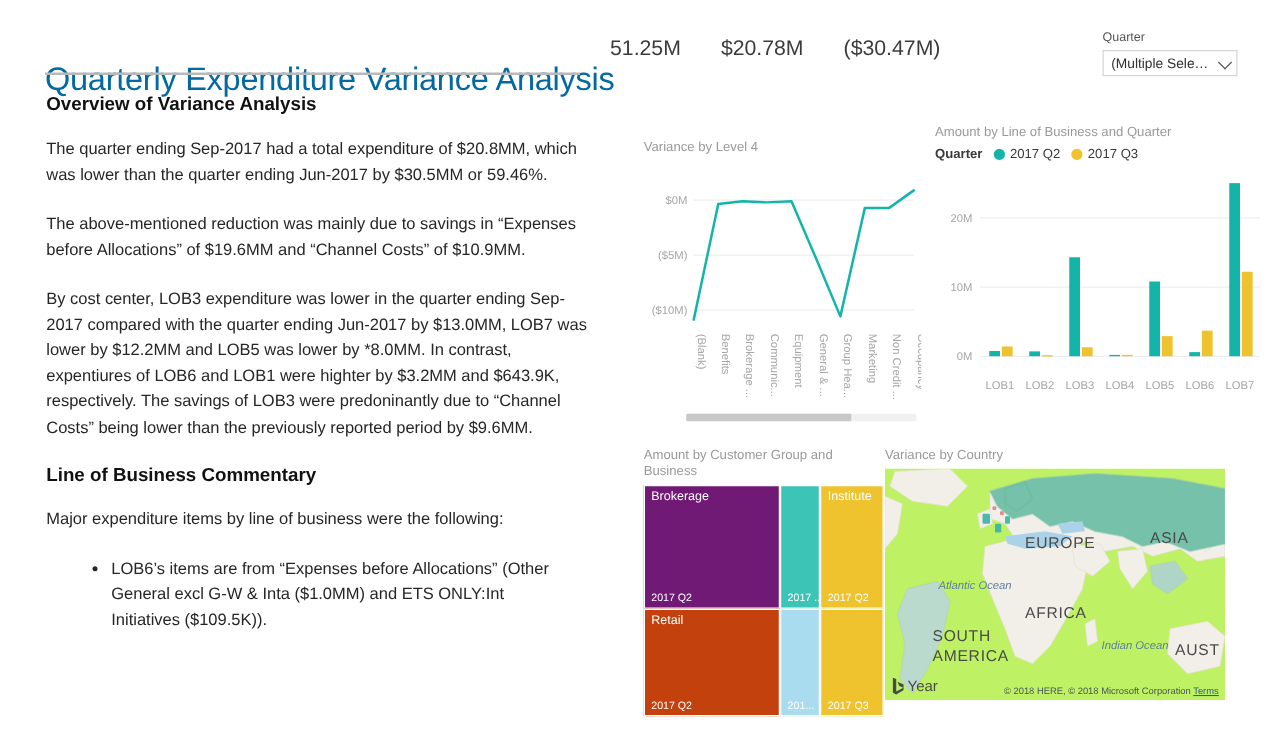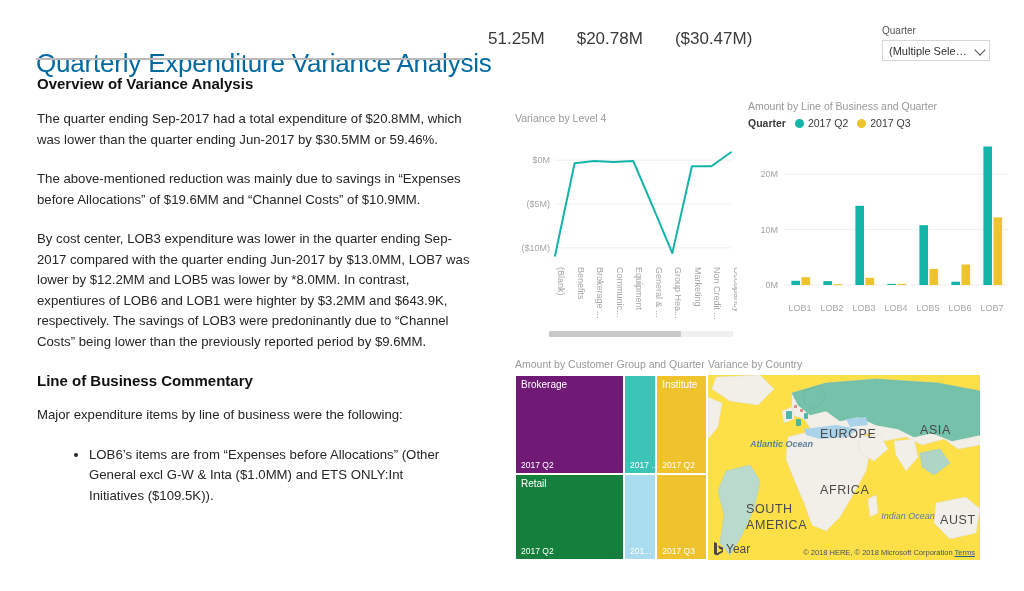--- a/index.html
+++ b/index.html
@@ -248,21 +248,21 @@
     position: absolute;
     left: 708px;
     top: 358px;
     width: 276px;
     height: 205px;
   }
   .map-canvas {
     position: relative;
     width: 272px;
     height: 185px;
-    background: #fde047;
+    background: #bef264;
     overflow: hidden;
   }
   .map-label {
     position: absolute;
     font-size: 12.5px;
     color: #4a4a4a;
     letter-spacing: 0.6px;
     white-space: nowrap;
     pointer-events: none;
   }
@@ -405,34 +405,34 @@
         <rect x="203.4" y="150.7" width="8.6" height="3.3" fill="#14b5a8"></rect>
         <rect x="213.5" y="133.5" width="8.6" height="20.5" fill="#eec32d"></rect>
         <text x="212" y="180" text-anchor="middle" class="axis-label">LOB6</text>
         <rect x="235.4" y="15.5" width="8.6" height="138.5" fill="#14b5a8"></rect>
         <rect x="245.5" y="86.4" width="8.6" height="67.6" fill="#eec32d"></rect>
         <text x="244" y="180" text-anchor="middle" class="axis-label">LOB7</text>
       </svg>
   </div>
 
   <div class="vis-tree">
-    <div class="visual-title">Amount by Customer Group and Quarter</div>
+    <div class="visual-title">Amount by Customer Group and Business</div>
     <div class="tree-canvas" id="tree-canvas">
         <div class="tm" style="left: 0%; top: 0%; width: 56.8%; height: 53.5%; background: #701a75;">
           <span class="tm-name">Brokerage</span>
           <span class="tm-sub">2017 Q2</span>
         </div>
         <div class="tm" style="left: 56.8%; top: 0%; width: 16.8%; height: 53.5%; background: rgb(60, 196, 183);">
           <span class="tm-sub">2017 ...</span>
         </div>
         <div class="tm" style="left: 73.6%; top: 0%; width: 26.4%; height: 53.5%; background: rgb(238, 195, 45);">
           <span class="tm-name">Institute</span>
           <span class="tm-sub">2017 Q2</span>
         </div>
-        <div class="tm" style="left: 0%; top: 53.5%; width: 56.8%; height: 46.5%; background: #15803d;">
+        <div class="tm" style="left: 0%; top: 53.5%; width: 56.8%; height: 46.5%; background: #c2410c;">
           <span class="tm-name">Retail</span>
           <span class="tm-sub">2017 Q2</span>
         </div>
         <div class="tm" style="left: 56.8%; top: 53.5%; width: 16.8%; height: 46.5%; background: rgb(169, 220, 238); padding-left: 22px;">
           <span class="tm-sub">201...</span>
         </div>
         <div class="tm" style="left: 73.6%; top: 53.5%; width: 26.4%; height: 46.5%; background: rgb(238, 195, 45);">
           <span class="tm-sub">2017 Q3</span>
         </div>
       </div>
@@ -494,21 +494,21 @@
           <path d="M138 44 L158 42 L160 50 L142 52 Z"></path>
         </g>
       </svg>
 
       <div class="map-label" style="left:112px; top:52px;">EUROPE</div>
       <div class="map-label" style="left:212px; top:48px;">ASIA</div>
       <div class="map-label" style="left:112px; top:108px;">AFRICA</div>
       <div class="map-label" style="left:22px; top:126px; width:70px; white-space:normal; line-height:16px;margin-left:16px;">SOUTH AMERICA</div>
       <div class="map-label" style="left:232px; top:138px;">AUST</div>
 
-      <div class="map-ocean" style="left:42px; top:64px; width:60px;font-weight:bold;">Atlantic Ocean</div>
+      <div class="map-ocean" style="left:42px; top:88px; width:60px;">Atlantic Ocean</div>
       <div class="map-ocean" style="left:172px; top:136px; width:56px;">Indian Ocean</div>
 
       <div class="bing-logo">
         <span class="bing-mark">
           <svg width="9" height="14" viewBox="0 0 9 14">
               <path d="M0 0 L3 1.2 L3 11.2 L8.6 8.2 L5.4 6.8 L4 3.4 L9 5.6 L9 10 L3 13.6 L0 12 Z" fill="#4a4a4a"></path>
             </svg>
         </span>
         <span class="bing-text">Year</span>
       </div>

